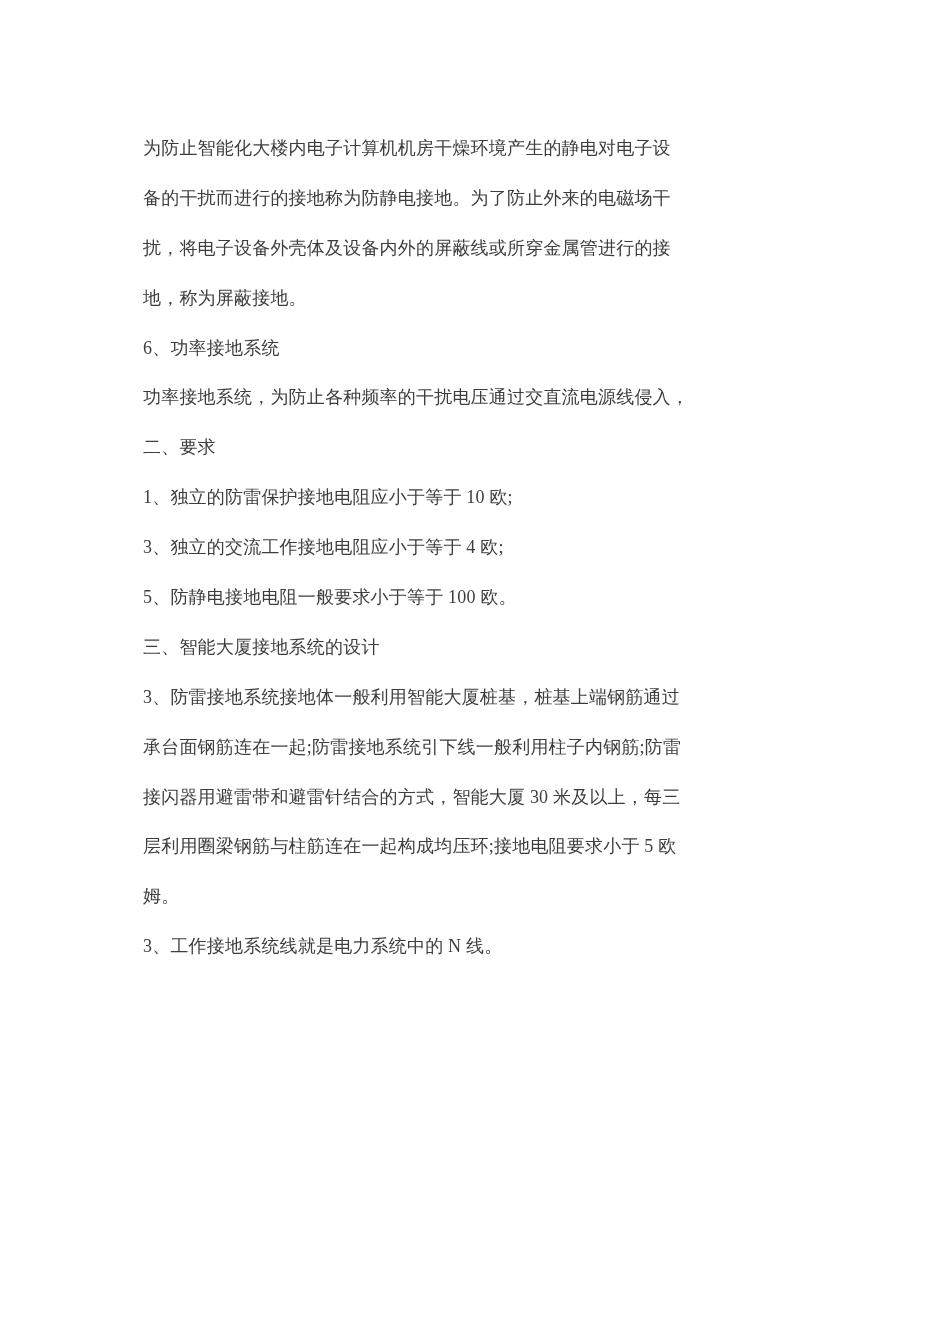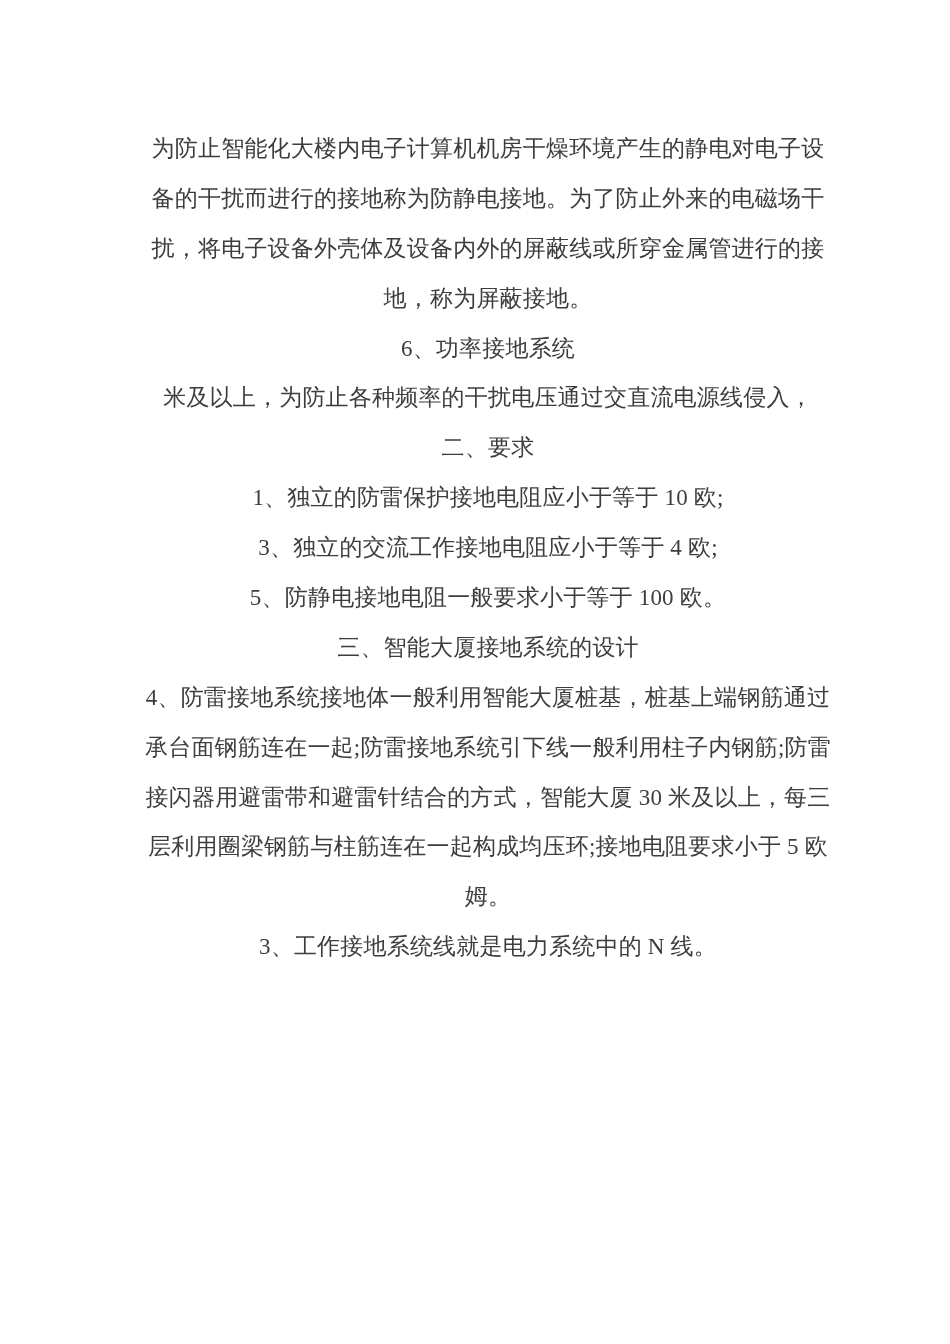--- a/index.html
+++ b/index.html
@@ -15,62 +15,62 @@
     overflow: hidden;
     font-family: "Liberation Serif", "DejaVu Serif", serif;
   }
   .doc-body {
     position: absolute;
     top: 124px;
     left: 143px;
     width: 690px;
   }
   .doc-line {
-    font-size: 23px;
+    font-size: 18px;
     line-height: 49.9px;
     height: 49.9px;
     color: #3d3d3d;
     letter-spacing: 0.2px;
     white-space: nowrap;
-    text-align: center;
+    text-align: left;
   }
 </style>
 </head>
 <body>
 
 <div class="page">
   <div class="doc-body">
 
       <div class="doc-line">为防止智能化大楼内电子计算机机房干燥环境产生的静电对电子设</div>
 
       <div class="doc-line">备的干扰而进行的接地称为防静电接地。为了防止外来的电磁场干</div>
 
       <div class="doc-line">扰，将电子设备外壳体及设备内外的屏蔽线或所穿金属管进行的接</div>
 
       <div class="doc-line">地，称为屏蔽接地。</div>
 
       <div class="doc-line">6、功率接地系统</div>
 
-      <div class="doc-line">米及以上，为防止各种频率的干扰电压通过交直流电源线侵入，</div>
+      <div class="doc-line">功率接地系统，为防止各种频率的干扰电压通过交直流电源线侵入，</div>
 
 
 
       <div class="doc-line">二、要求</div>
 
       <div class="doc-line">1、独立的防雷保护接地电阻应小于等于 10 欧;</div>
 
 
       <div class="doc-line">3、独立的交流工作接地电阻应小于等于 4 欧;</div>
 
 
       <div class="doc-line">5、防静电接地电阻一般要求小于等于 100 欧。</div>
 
       <div class="doc-line">三、智能大厦接地系统的设计</div>
 
-      <div class="doc-line">4、防雷接地系统接地体一般利用智能大厦桩基，桩基上端钢筋通过</div>
+      <div class="doc-line">3、防雷接地系统接地体一般利用智能大厦桩基，桩基上端钢筋通过</div>
 
       <div class="doc-line">承台面钢筋连在一起;防雷接地系统引下线一般利用柱子内钢筋;防雷</div>
 
       <div class="doc-line">接闪器用避雷带和避雷针结合的方式，智能大厦 30 米及以上，每三</div>
 
       <div class="doc-line">层利用圈梁钢筋与柱筋连在一起构成均压环;接地电阻要求小于 5 欧</div>
 
       <div class="doc-line">姆。</div>
 
       <div class="doc-line">3、工作接地系统线就是电力系统中的 N 线。</div>

